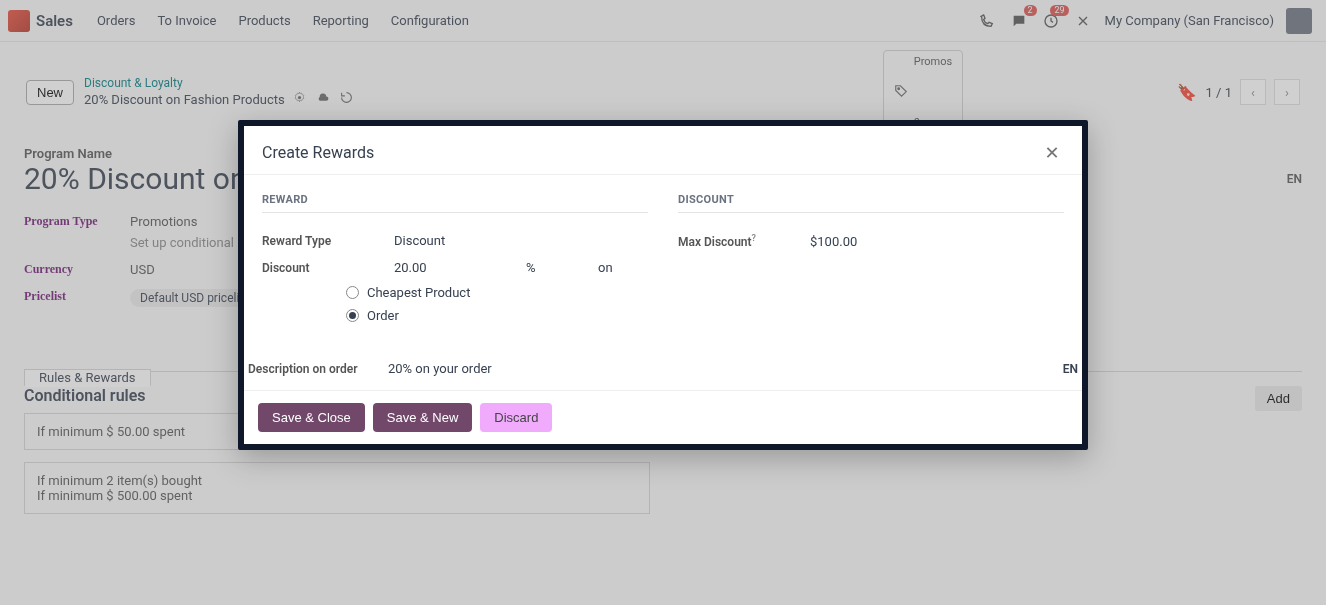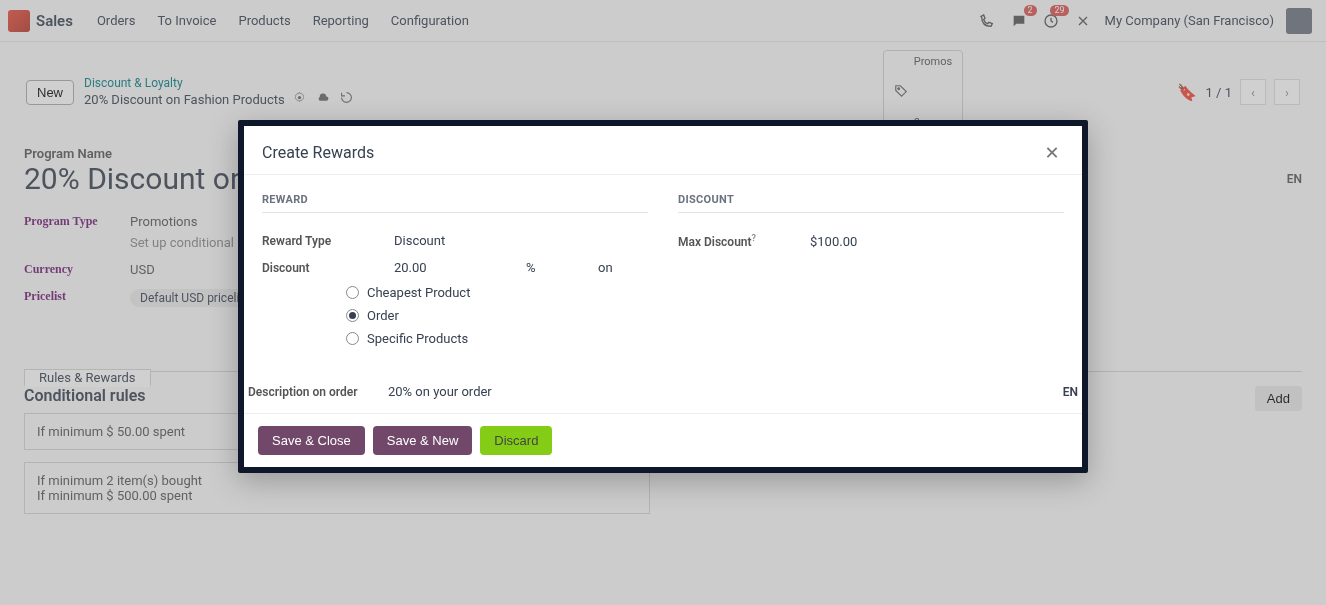--- a/index.html
+++ b/index.html
@@ -62,21 +62,21 @@
   .mfrow { display:flex; align-items:center; padding:6px 0; gap:12px; font-size:13px; }
   .mlabel { width:120px; font-size:12px; font-weight:600; color:#555; }
   .radio { display:flex; align-items:center; gap:8px; margin-left:84px; padding:4px 0; cursor:pointer; }
   .radio-dot { width:13px; height:13px; border:1px solid #888; border-radius:50%; display:flex; align-items:center; justify-content:center; }
   .radio-dot.sel::after { content:''; width:7px; height:7px; background:#374151; border-radius:50%; }
   .desc-row { display:flex; align-items:center; padding:12px 4px 14px; border-top: none; font-size:13px; }
   .en-right { margin-left:auto; font-size:12px; font-weight:600; }
   .modal-foot { border-top:1px solid #eee; padding:12px 14px; display:flex; gap:8px; }
   .btn { border:none; border-radius:4px; padding:7px 14px; font-size:13px; cursor:pointer; }
   .btn-primary { background:#71486a; color:#fff; }
-  .btn-muted { background:#84cc16; color:#444; }
+  .btn-muted { background:#f0abfc; color:#444; }
   .help-sup { font-size:9px; vertical-align:super; color:#888; }
   .disc-val { width:120px; }
   .disc-unit { width:60px; }
 </style>
 </head>
 <body>
 
 <div class="topnav">
   <div class="topnav-left">
     <div class="app-icon"></div>
@@ -231,24 +231,20 @@
       </div>
 
       <div class="radio">
         <span class="radio-dot"></span>
         <span>Cheapest Product</span>
       </div>
       <div class="radio">
         <span class="radio-dot sel"></span>
         <span>Order</span>
       </div>
-      <div class="radio">
-        <span class="radio-dot"></span>
-        <span>Specific Products</span>
-      </div>
     </div>
 
     <div class="mcol">
       <div class="sec-label">DISCOUNT</div>
       <div class="mfrow">
         <div class="mlabel">
           <span>Max Discount</span><span class="help-sup">?</span>
         </div>
         <div>$100.00</div>
       </div>

